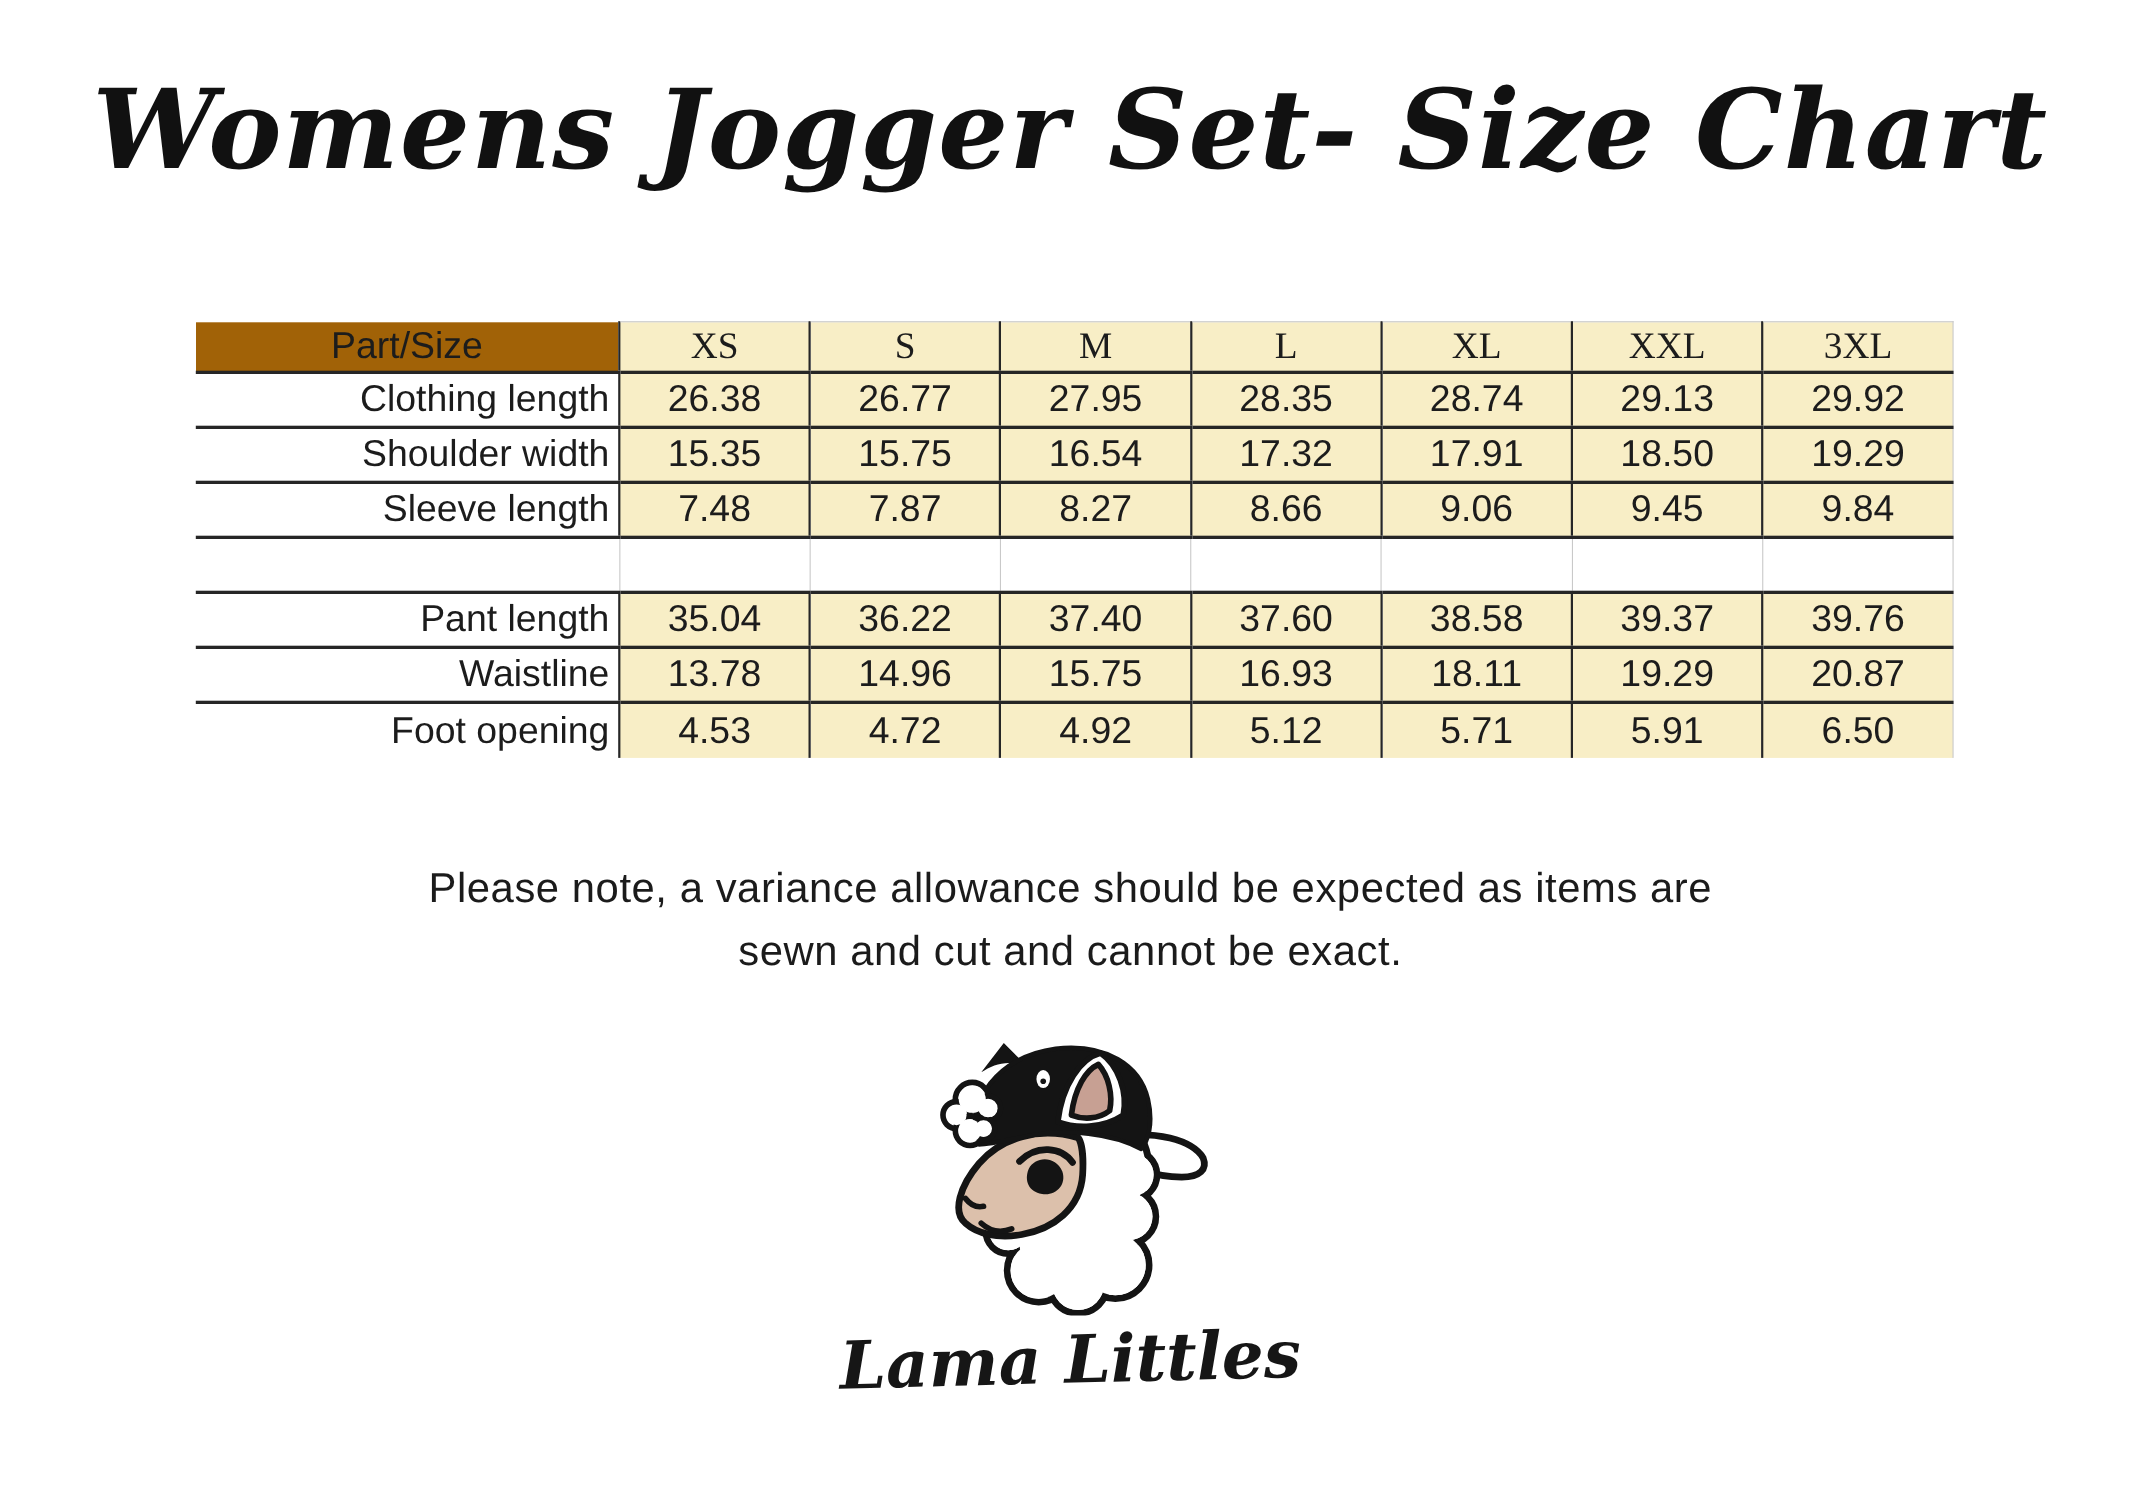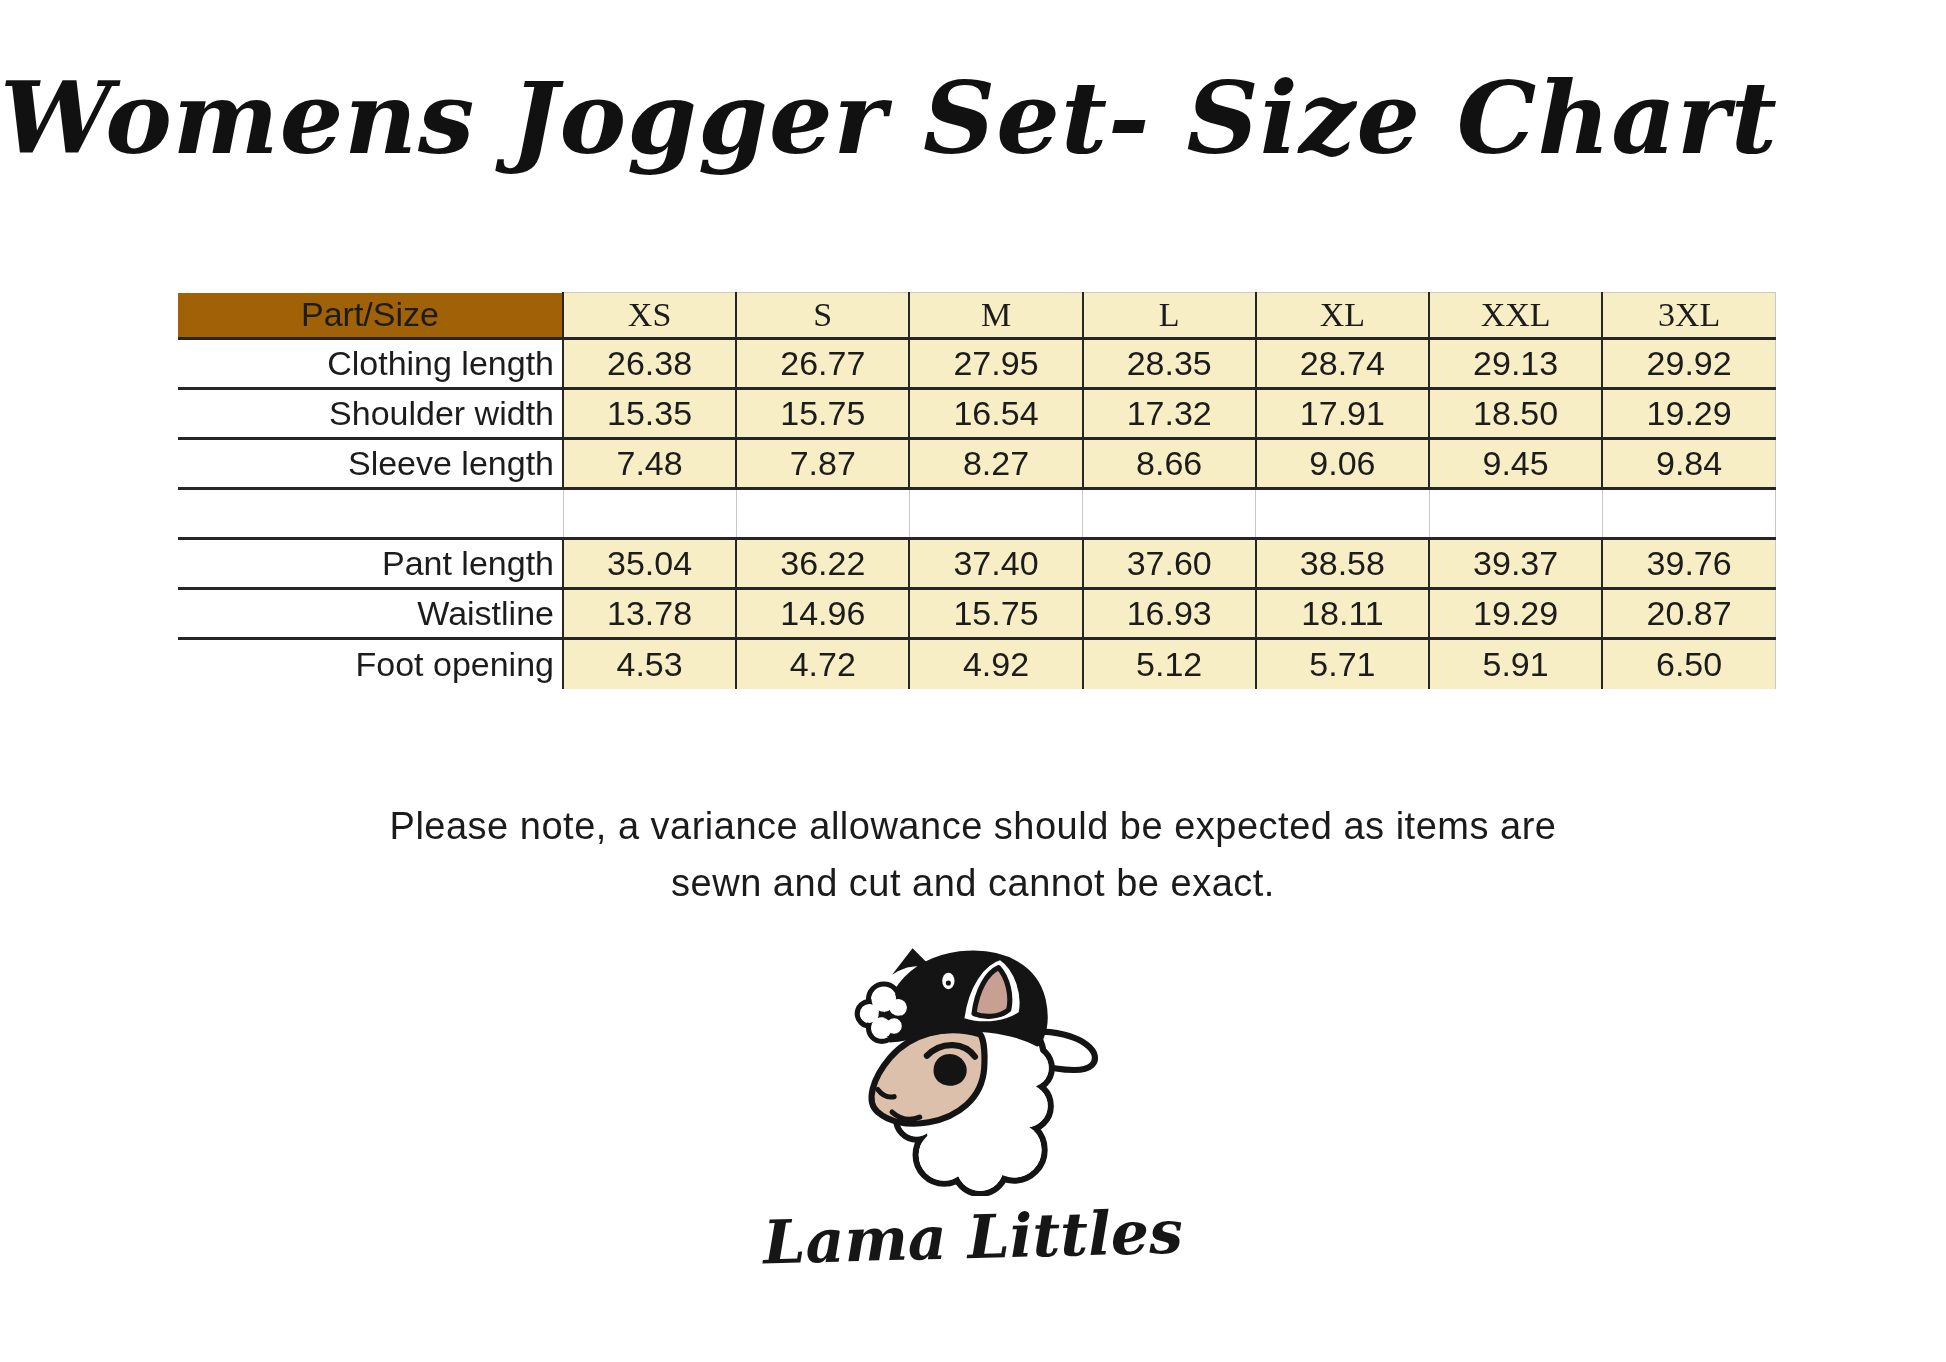--- a/index.html
+++ b/index.html
@@ -7,20 +7,21 @@
     position:relative;
     width:1946px;height:1362px;
     background:#ffffff;
     font-family:"Liberation Sans", sans-serif;
     color:var(--ink,#1c1c1c);
     overflow:hidden;
   }
   
   .title{
     position:absolute;left:0;right:0;top:48px;
+    text-align:center;
     font-family:"DejaVu Serif","Liberation Serif",serif;
     font-style:italic;font-weight:700;
     font-size:100px;line-height:1.4;
     letter-spacing:1px;
     color:#111;
     white-space:nowrap;
   }
   
   table.size-chart{
     position:absolute;left:178px;top:292px;
@@ -50,21 +51,21 @@
   }
   table.size-chart tbody td{ border-top:3px solid var(--border-dark,#262626); }
   th.c-size:last-child, td.c-val:last-child{ border-right:1px solid var(--grid-light,#c9c9c9);margin-top:16px; }
   tr.spacer td.c-val{
     background:#ffffff;
     border-left:1px solid var(--grid-light,#c9c9c9);
   }
   tr.spacer td.c-val:last-child{ border-right:1px solid var(--grid-light,#c9c9c9); }
   
   .note{
-    position:absolute;left:0;right:0;top:798px;
+    position:absolute;left:0;right:0;top:780px;
     text-align:center;
     font-size:38px;line-height:1.5;
     letter-spacing:0.5px;
     color:#1b1b1b;
   }
   
   .logo-wrap{
     position:absolute;left:847px;top:940px;
     width:256px;height:256px;
   }

